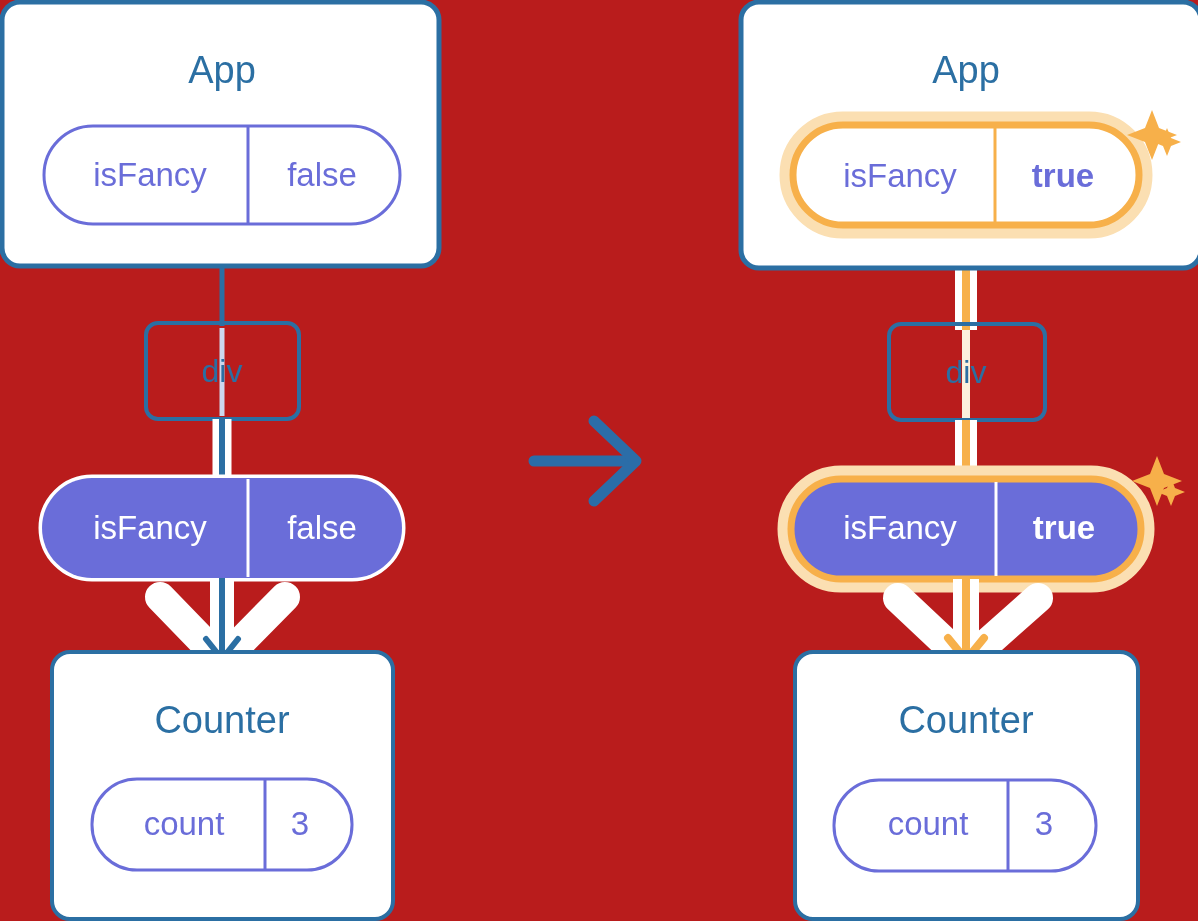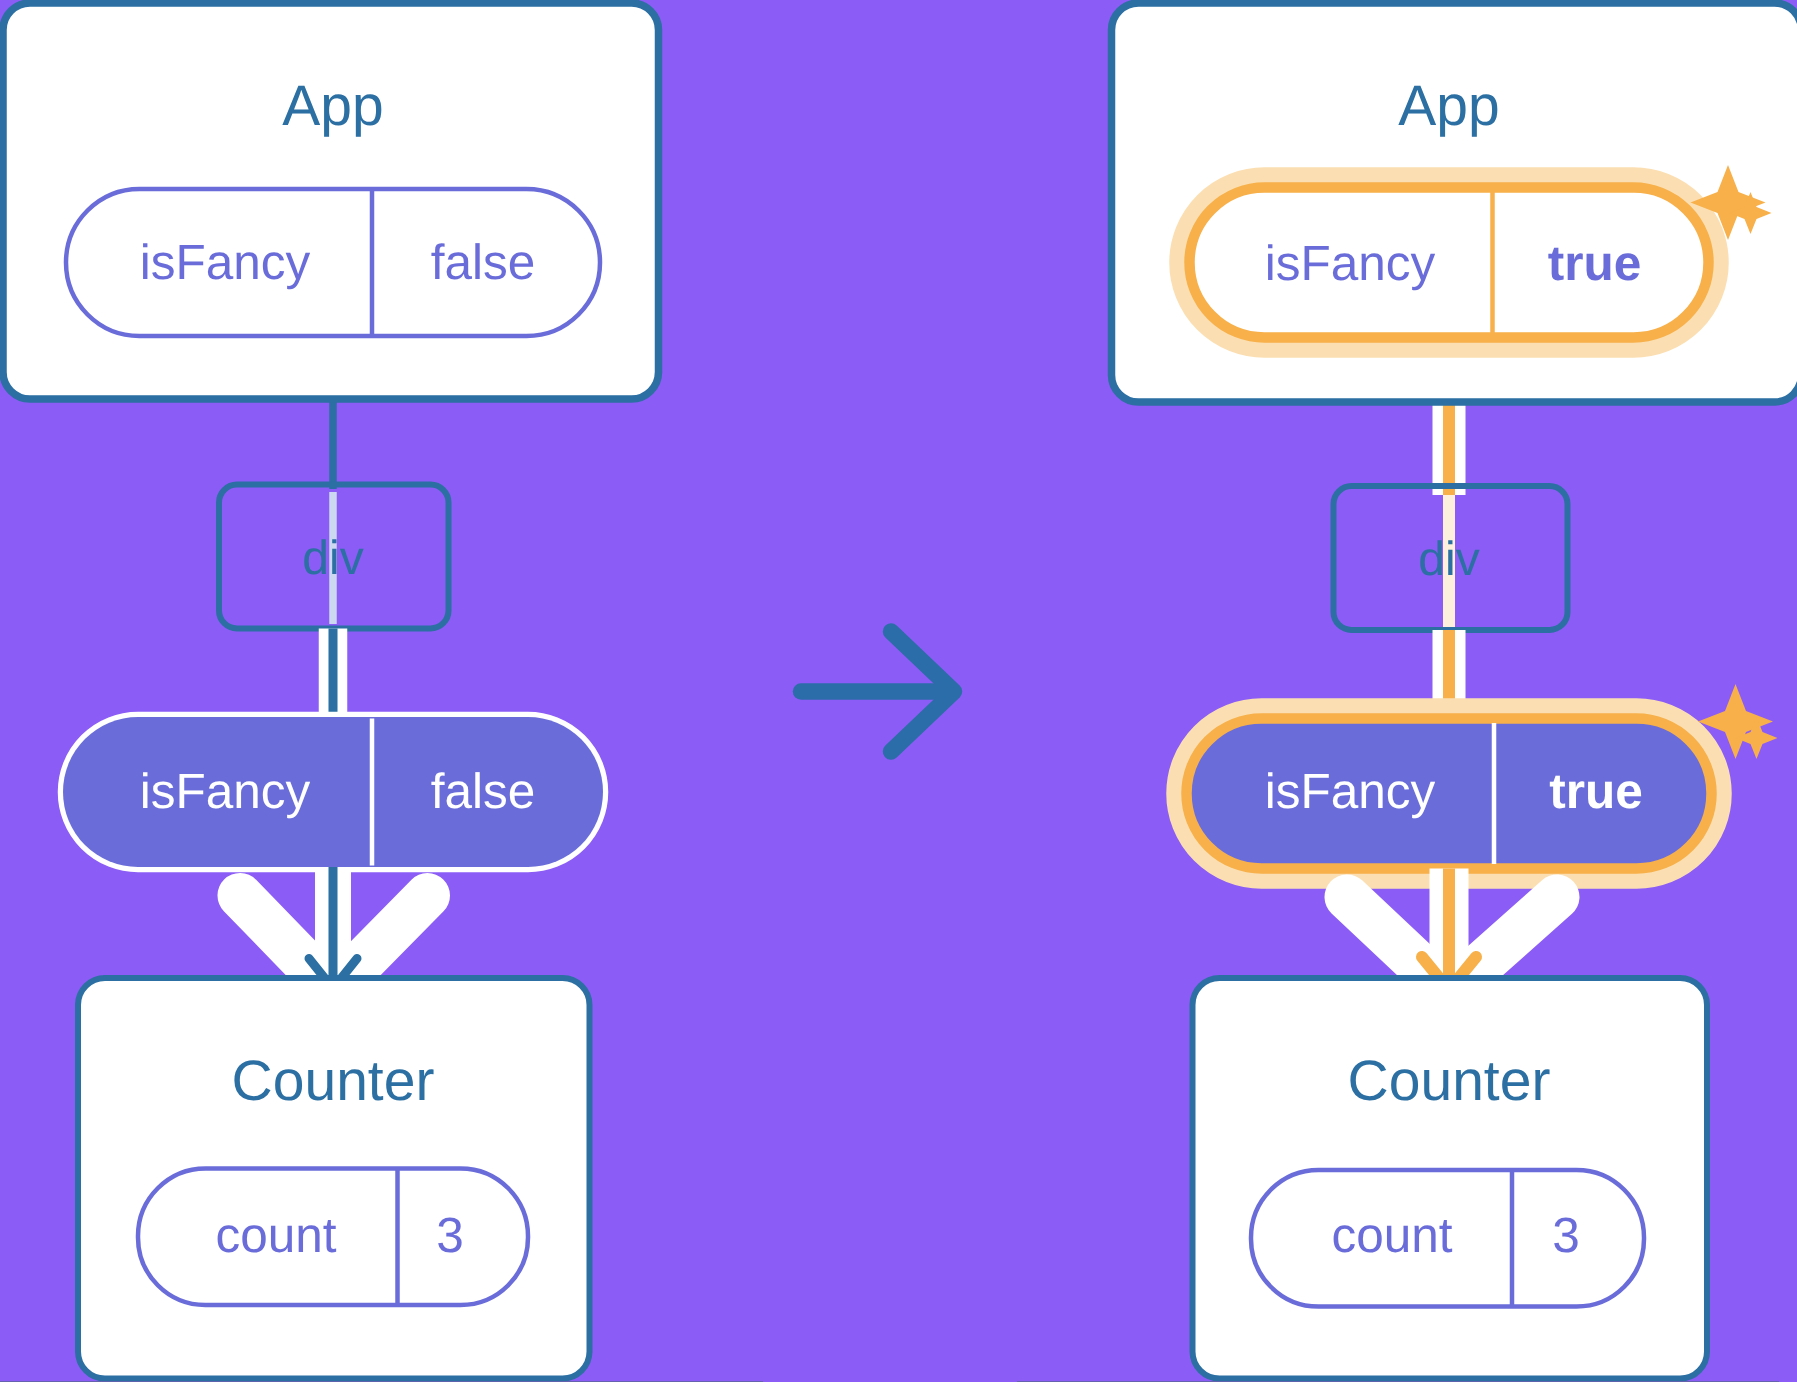--- a/index.html
+++ b/index.html
@@ -7,21 +7,21 @@
     padding: 0;
     background: #4a6876;
   }
   body {
     font-family: "Liberation Sans", sans-serif;
   }
   #stage {
     position: relative;
     width: 1198px;
     height: 921px;
-    background: #8b5cf6;
+    background: #b91c1c;
     overflow: hidden;
   }
   #stage svg.layer {
     position: absolute;
     left: 0;
     top: 0;
     width: 1198px;
     height: 921px;
     overflow: visible;
   }

